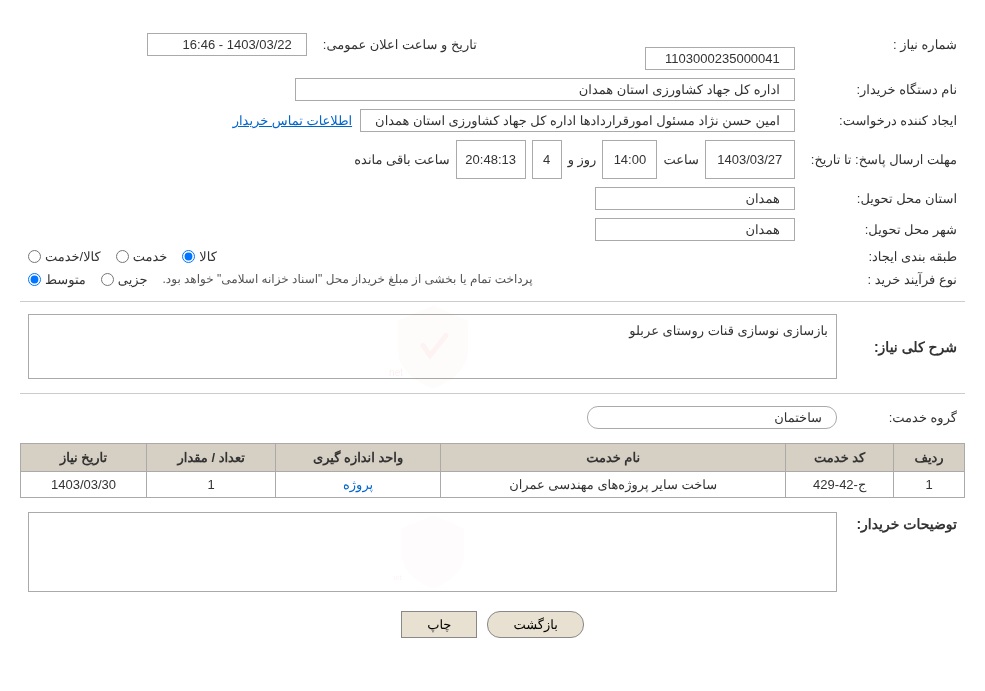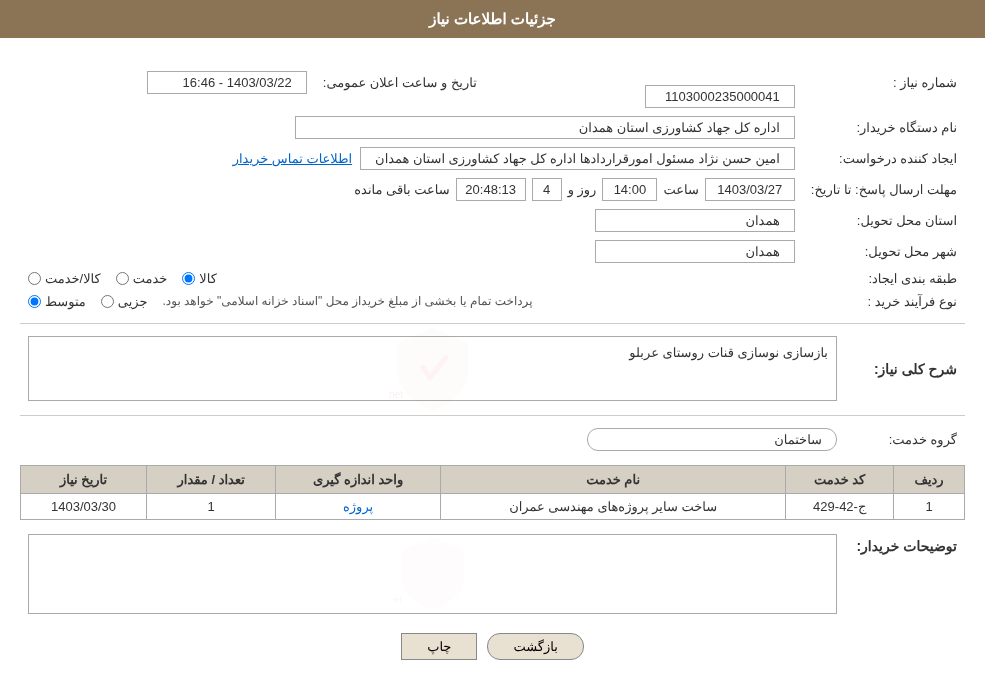--- a/index.html
+++ b/index.html
@@ -77,21 +77,21 @@
     }
     .date-row {
       display: flex;
       align-items: center;
       gap: 6px;
       flex-wrap: wrap;
     }
     .small-input {
       border: 1px solid #aaa;
       background: #fff;
-      padding: 3px 5px;
+      padding: 11px 5px;
       display: inline-block;
       text-align: center;
     }
     .link-blue {
       color: #0066cc;
       text-decoration: underline;
       cursor: pointer;
     }
     .radio-group {
       display: flex;
@@ -182,23 +182,20 @@
       opacity: 0.12;
       pointer-events: none;
       color: #cc0000;
     }
   </style>
 </head>
 <body>
 
 <div class="page-wrapper">
 
-  <div class="header-bar">
-    <span>جزئیات اطلاعات نیاز</span>
-  </div>
 
   <div class="content-area">
 
     <table class="info-table">
       <tbody>
           <tr>
         <td class="label-cell">شماره نیاز :</td>
         <td class="value-cell">
           <div class="input-box input-box-number">
             <span>1103000235000041</span>

